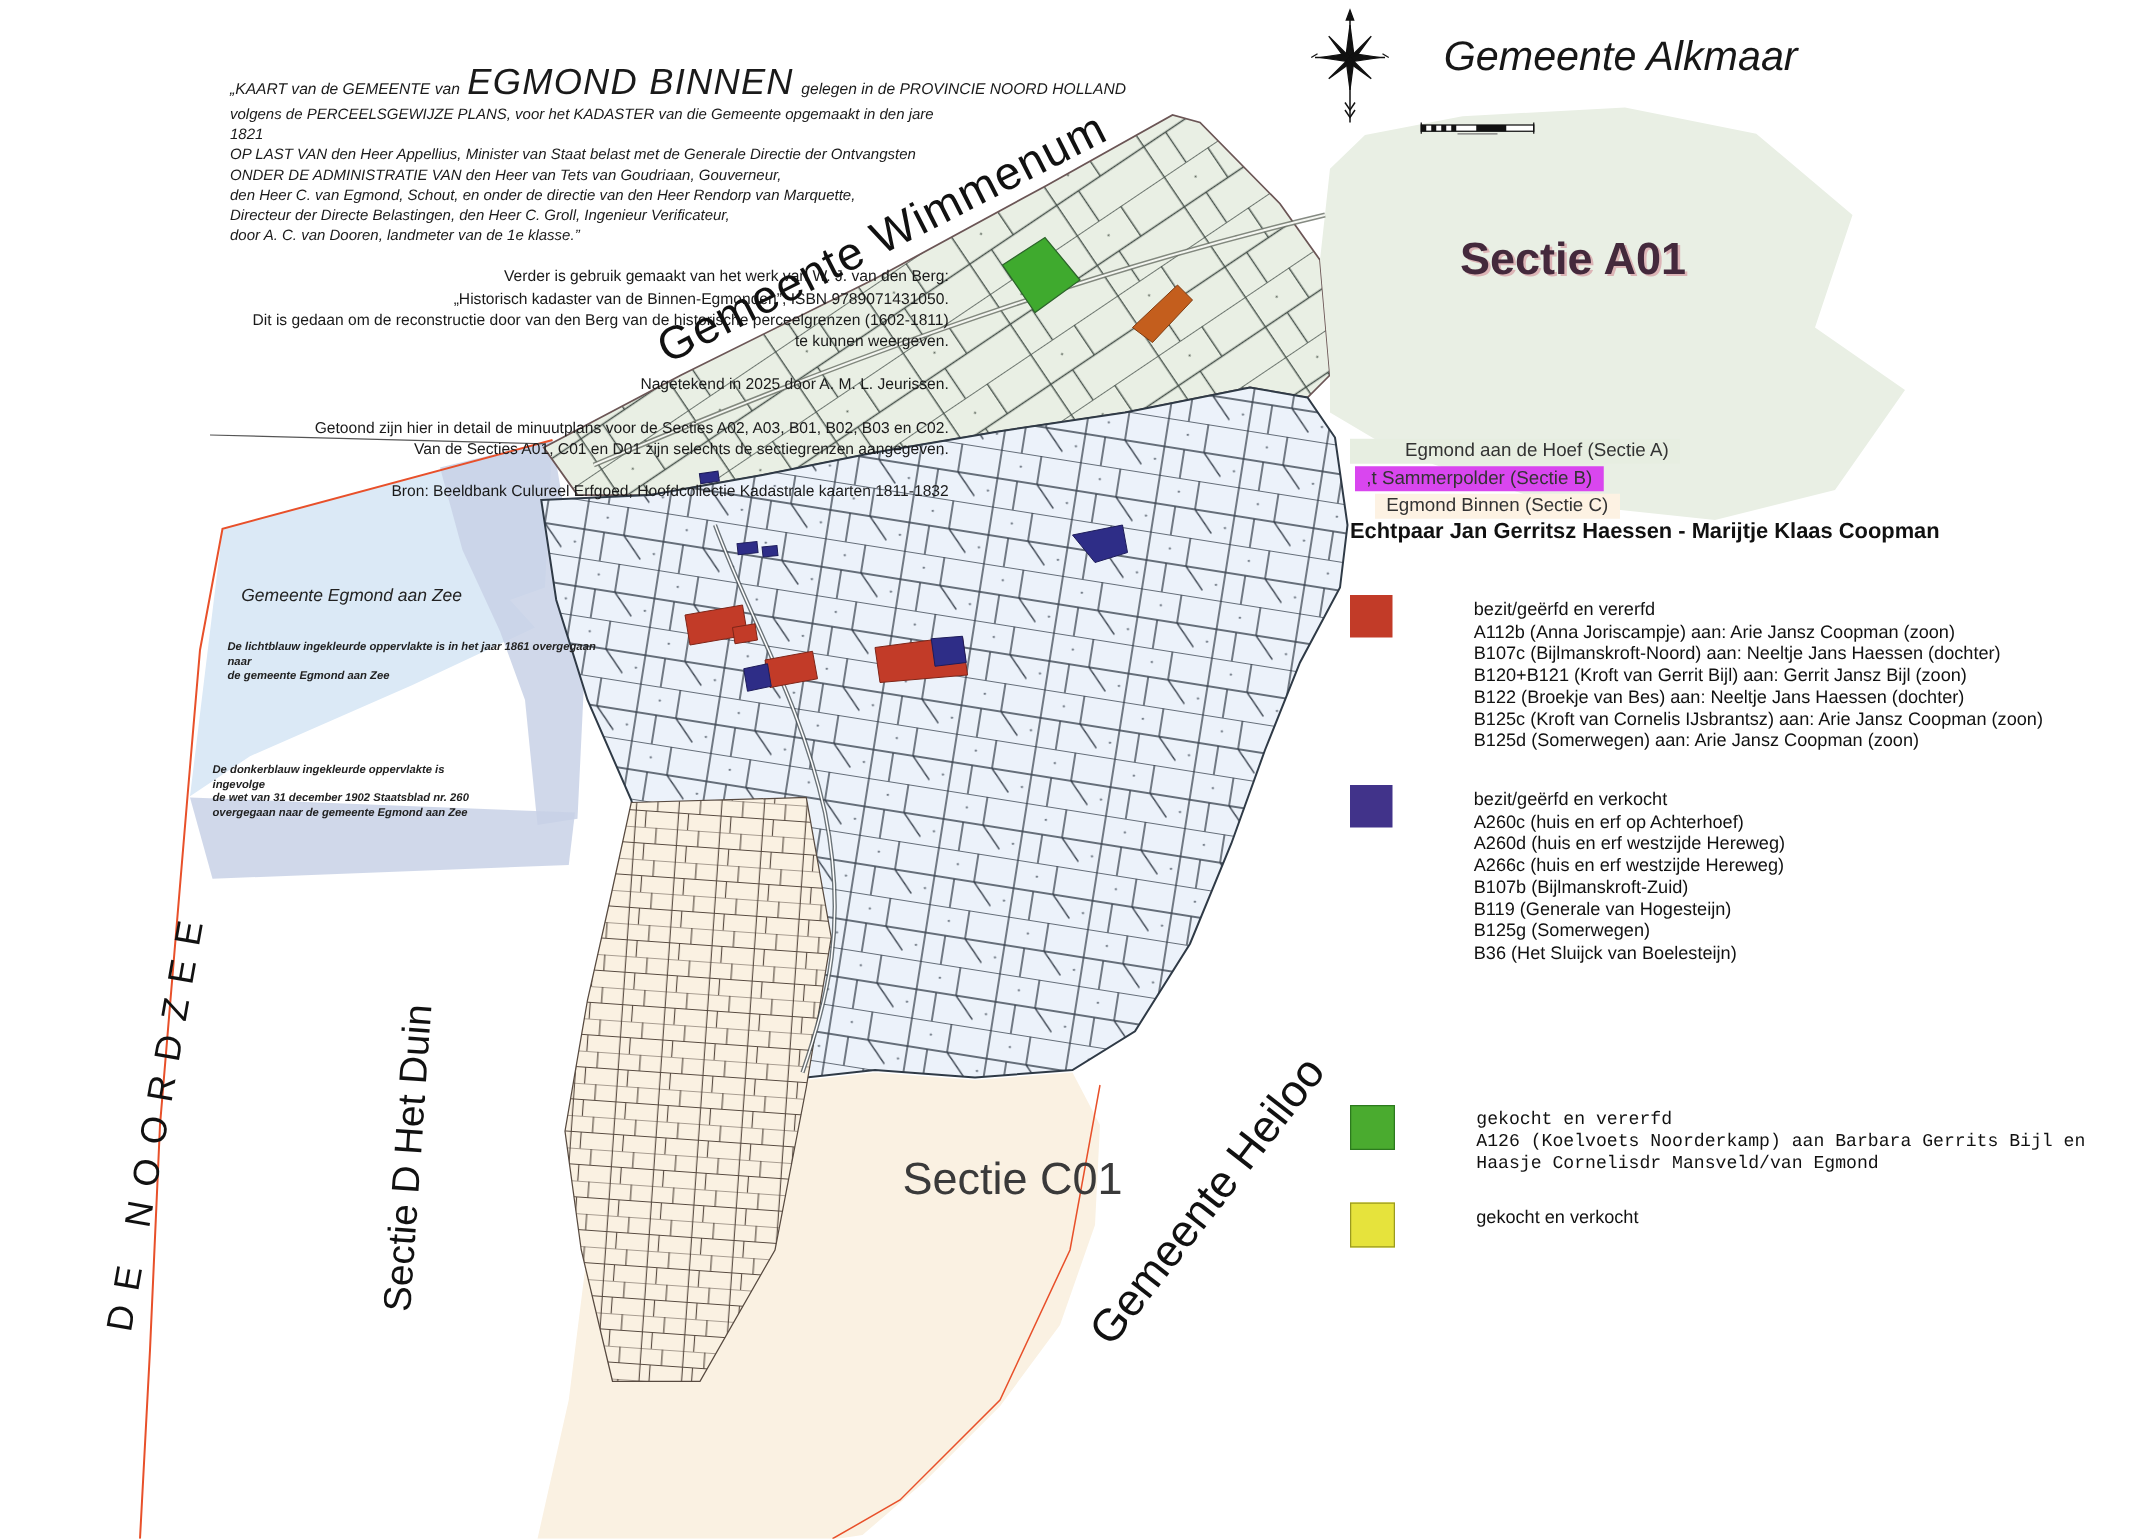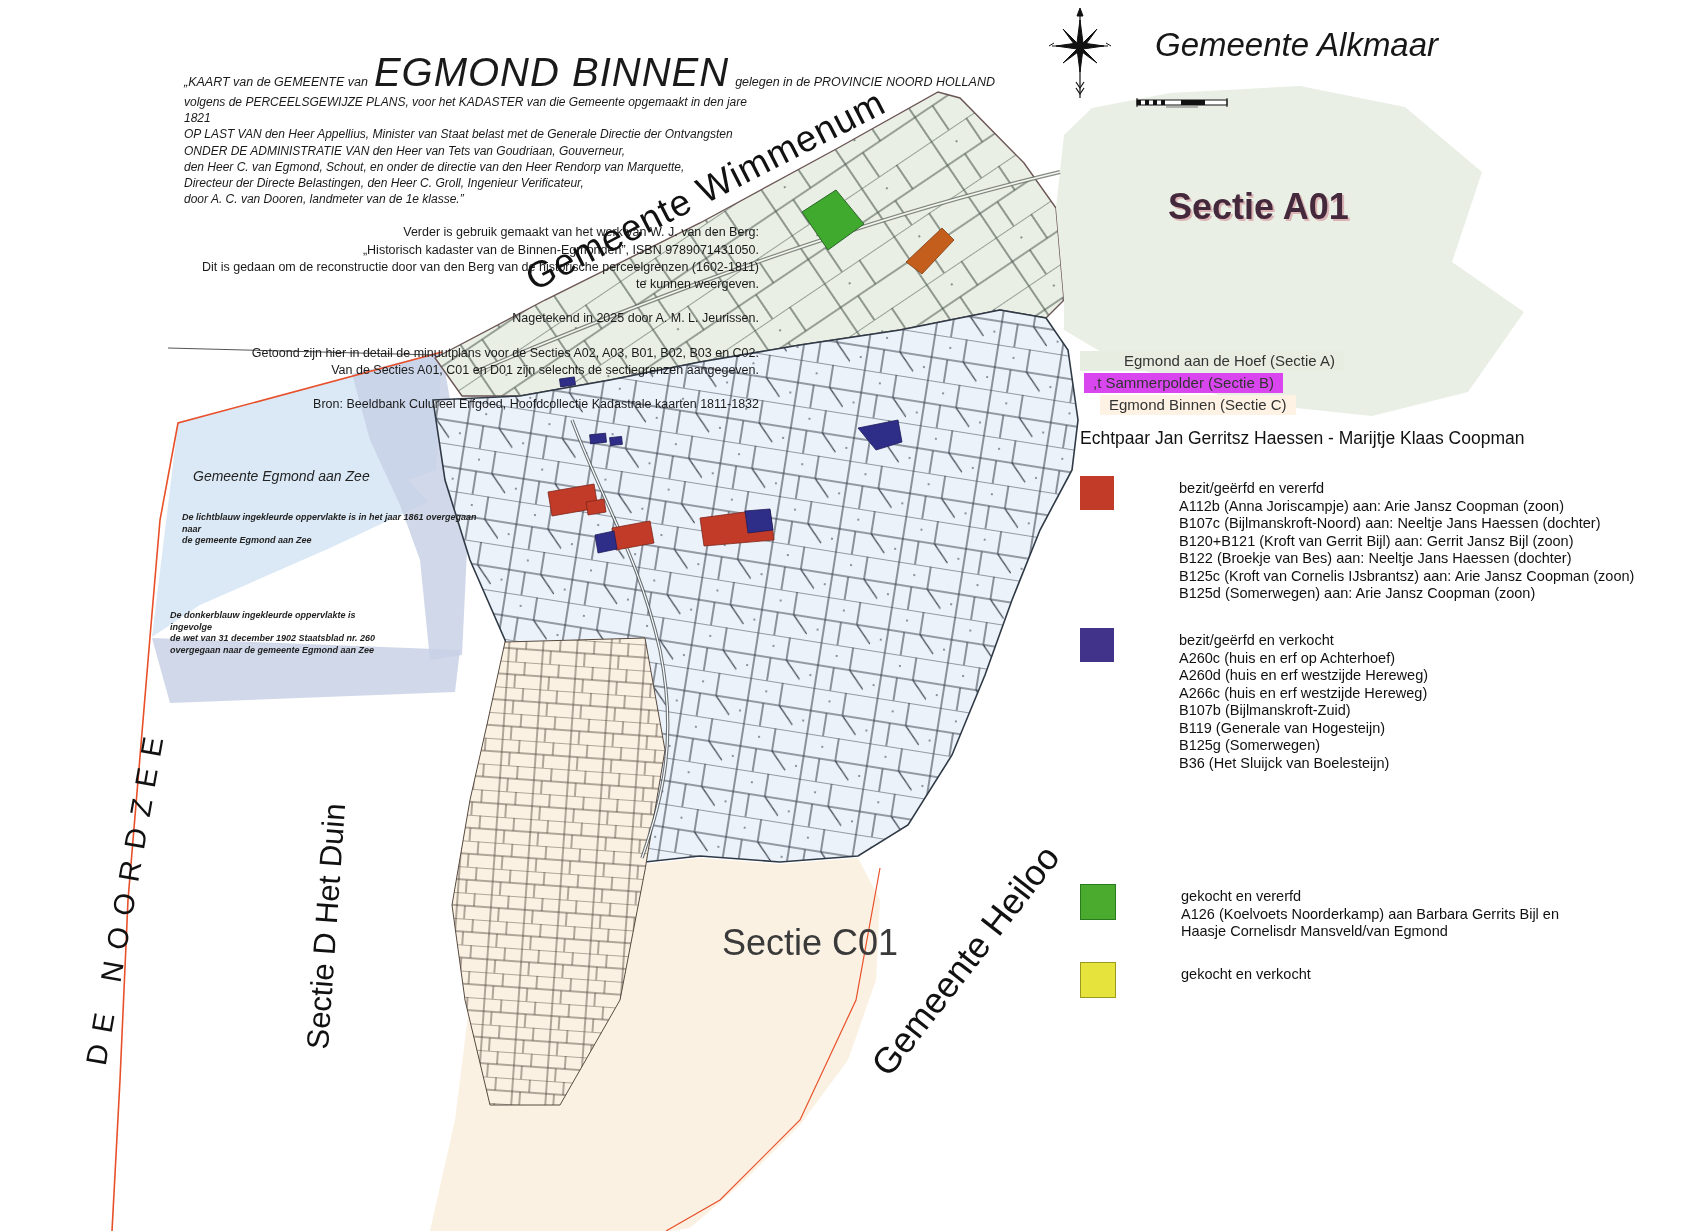--- a/index.html
+++ b/index.html
@@ -7,21 +7,21 @@
     width:1708px;height:1231px;position:relative;overflow:hidden;
     background:#ffffff;
     font-family:"Liberation Sans", sans-serif;
     color:#1a1a1a;
   }
   .abs{position:absolute;}
   
   #title-block{left:184px;top:52px;width:575px;}
   .title-line{display:flex;align-items:baseline;gap:6px;font-style:italic;}
   .title-pre,.title-suf{font-size:12.5px;white-space:nowrap;}
-  .title-main{font-size:40px;letter-spacing:1px;line-height:1;white-space:nowrap;}
+  .title-main{font-size:29px;letter-spacing:1px;line-height:1;white-space:nowrap;}
   .title-sub{font-style:italic;font-size:12px;line-height:1.35;white-space:pre-line;margin-top:2px;}
   .para{font-size:12.5px;line-height:1.38;white-space:pre-line;margin-top:17px;text-align:right;}
   
   .maplabel{white-space:nowrap;}
   #lbl-alkmaar{left:1155px;top:26px;font-size:33px;font-style:italic;color:#171717;}
   #lbl-wimmenum{left:519px;top:262px;font-size:37px;letter-spacing:1px;color:#111;
      transform:rotate(-27deg);transform-origin:left top;}
   #lbl-sectie-a01{left:1168px;top:186px;font-size:36px;font-weight:bold;color:#44293c;
      text-shadow:2px 2px 0 rgba(199,92,112,.40);}
   #lbl-sectie-c01{left:722px;top:922px;font-size:36px;color:#3a3a3a;}
@@ -35,32 +35,32 @@
   .small-annot{font-size:9px;font-style:italic;font-weight:bold;line-height:1.3;color:#222;white-space:pre-line;}
   #annot-licht{left:182px;top:512px;width:300px;}
   #annot-donker{left:170px;top:610px;width:210px;}
   
   #chips{left:1080px;top:351px;}
   .chip{display:table;font-size:15px;padding:1px 9px 2px 9px;margin-bottom:2px;color:#333;}
   .chip-a{background:#e7eee1;padding-left:44px;}
   .chip-b{background:#d946ef;margin-left:4px;}
   .chip-c{background:#fdf2e3;margin-left:20px;}
   
-  #legend-heading{left:1080px;top:428px;font-size:17.5px;font-weight:normal;color:#111;white-space:nowrap;}
+  #legend-heading{left:1080px;top:414px;font-size:17.5px;font-weight:bold;color:#111;white-space:nowrap;}
   .lgroup{position:absolute;left:1080px;display:flex;align-items:flex-start;gap:39px;}
   .swatch{width:34px;height:34px;flex:0 0 34px;margin-right:26px;}
   .sw-red{background:#c23b28;}
   .sw-blue{background:#41338a;}
   .sw-green{background:#4aab2f;border:1px solid #2c7a1e;}
   .sw-yellow{background:#e6e33c;border:1px solid #9a9a20;}
   .ltext{font-size:14.5px;line-height:17.5px;color:#111;margin-top:4px;}
   .ltitle{margin-bottom:0;}
   #lg1{top:476px;}
   #lg2{top:628px;}
-  #lg3{top:884px;}
+  #lg3{top:884px;font-family:Liberation Mono, monospace;}
   #lg4{top:962px;}
   
   #compass{left:1040px;top:6px;}
   #scalebar{left:1136px;top:97px;}
 </style>
 </head>
 <body>
 
 <svg class="abs" style="left:0;top:0" width="1708" height="1231" viewBox="0 0 1708 1231">
   <defs>

